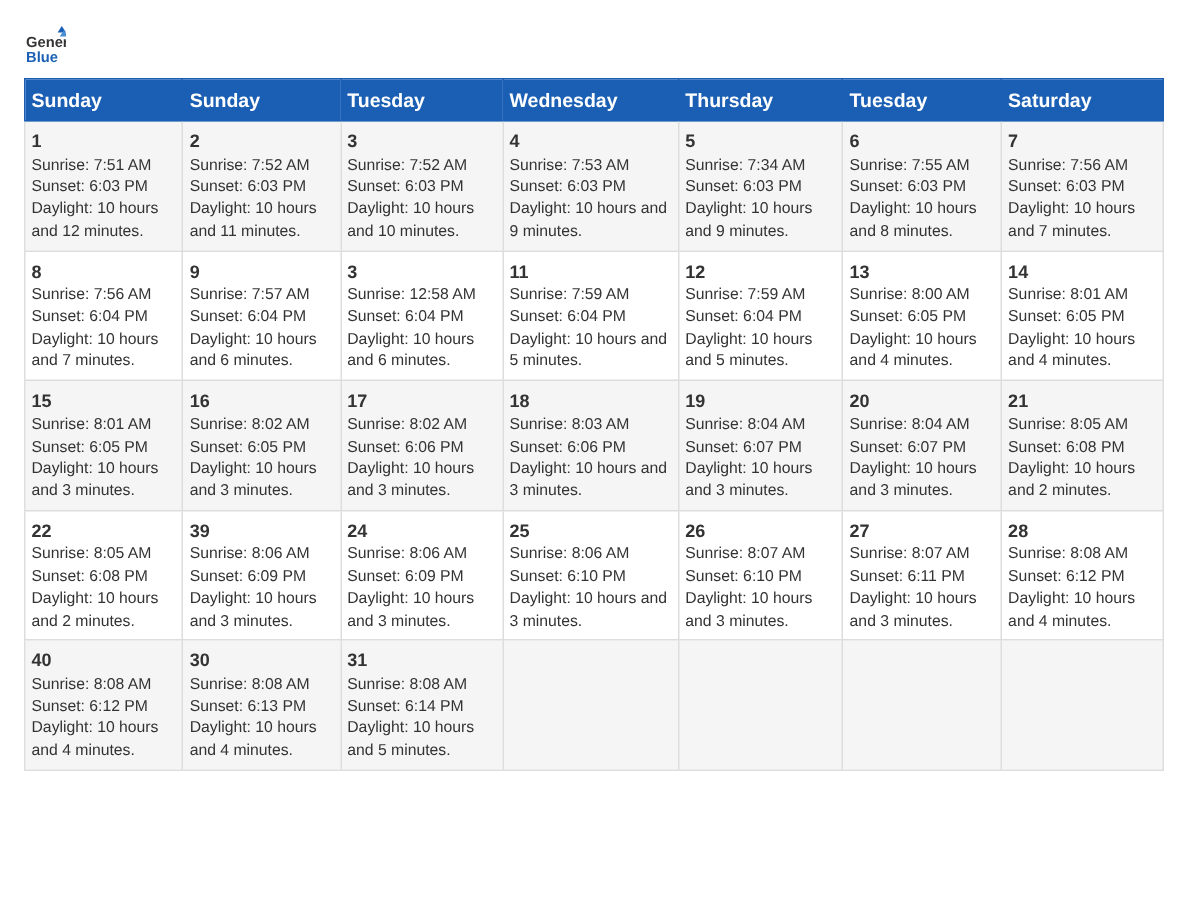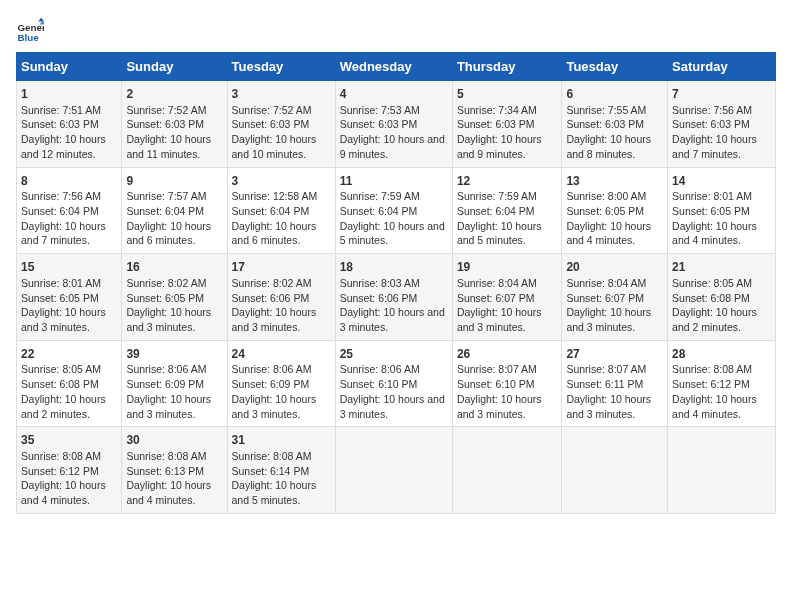--- a/index.html
+++ b/index.html
@@ -139,21 +139,21 @@
       <tr>
         <td><span class="cell-day">22</span><span>Sunrise: 8:05 AM</span><br><span>Sunset: 6:08 PM</span><br><span>Daylight: 10 hours and 2 minutes.</span></td>
         <td><span class="cell-day">39</span><span>Sunrise: 8:06 AM</span><br><span>Sunset: 6:09 PM</span><br><span>Daylight: 10 hours and 3 minutes.</span></td>
         <td><span class="cell-day">24</span><span>Sunrise: 8:06 AM</span><br><span>Sunset: 6:09 PM</span><br><span>Daylight: 10 hours and 3 minutes.</span></td>
         <td><span class="cell-day">25</span><span>Sunrise: 8:06 AM</span><br><span>Sunset: 6:10 PM</span><br><span>Daylight: 10 hours and 3 minutes.</span></td>
         <td><span class="cell-day">26</span><span>Sunrise: 8:07 AM</span><br><span>Sunset: 6:10 PM</span><br><span>Daylight: 10 hours and 3 minutes.</span></td>
         <td><span class="cell-day">27</span><span>Sunrise: 8:07 AM</span><br><span>Sunset: 6:11 PM</span><br><span>Daylight: 10 hours and 3 minutes.</span></td>
         <td><span class="cell-day">28</span><span>Sunrise: 8:08 AM</span><br><span>Sunset: 6:12 PM</span><br><span>Daylight: 10 hours and 4 minutes.</span></td>
       </tr>
       <tr>
-        <td><span class="cell-day">35</span><span>Sunrise: 8:08 AM</span><br><span>Sunset: 6:12 PM</span><br><span>Daylight: 10 hours and 4 minutes.</span></td>
+        <td><span class="cell-day">40</span><span>Sunrise: 8:08 AM</span><br><span>Sunset: 6:12 PM</span><br><span>Daylight: 10 hours and 4 minutes.</span></td>
         <td><span class="cell-day">30</span><span>Sunrise: 8:08 AM</span><br><span>Sunset: 6:13 PM</span><br><span>Daylight: 10 hours and 4 minutes.</span></td>
         <td><span class="cell-day">31</span><span>Sunrise: 8:08 AM</span><br><span>Sunset: 6:14 PM</span><br><span>Daylight: 10 hours and 5 minutes.</span></td>
         <td></td>
         <td></td>
         <td></td>
         <td></td>
       </tr>
     </tbody>
 </table>
 

